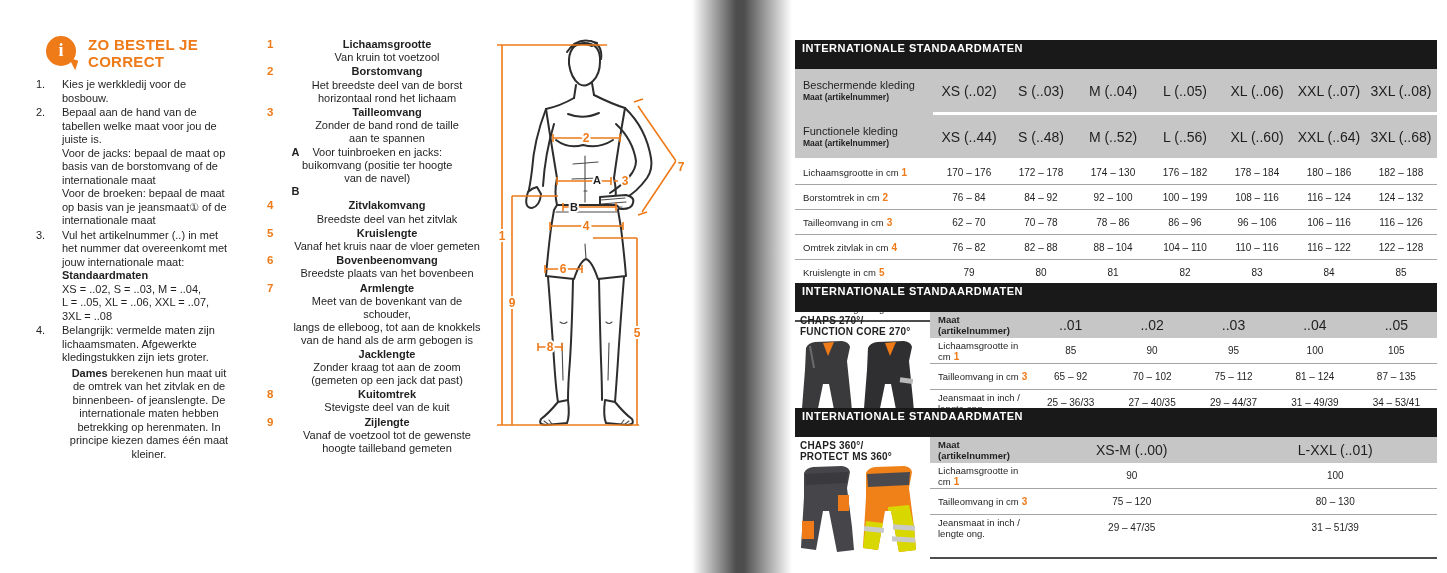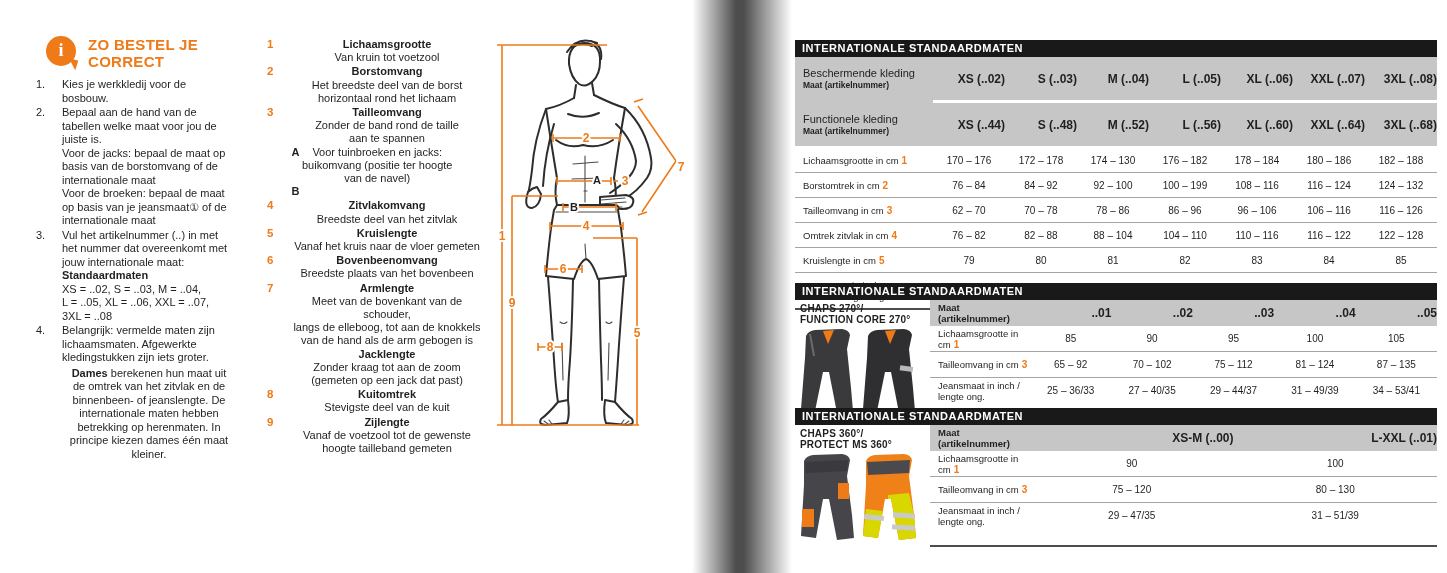--- a/index.html
+++ b/index.html
@@ -55,28 +55,28 @@
   text.ablab{fill:#1f1f1f;font-weight:bold;font-size:11px;font-family:"Liberation Sans",sans-serif;
     text-anchor:middle;stroke:#fff;stroke-width:4px;paint-order:stroke;}
 
   
   .spine{position:absolute;left:692px;top:0;width:100px;height:573px;
     background:linear-gradient(to right, rgba(70,70,70,0) 0%, rgba(62,62,62,.92) 44%, rgba(62,62,62,.92) 52%, rgba(90,90,90,0) 100%);}
 
   
   .rp{position:absolute;left:795px;top:0;width:642px;}
   .bar{background:#191919;color:#fff;font-size:11px;font-weight:bold;letter-spacing:.5px;
-    height:17px;line-height:17px;padding-left:7px;}
+    height:29px;line-height:17px;padding-left:7px;}
   
   .t1{position:absolute;top:40px;left:0;width:642px;}
   .hrow{display:flex;background:#c5c6c5;height:43px;align-items:center;}
   .hlabel{width:138px;flex-shrink:0;padding-left:8px;box-sizing:border-box;}
   .hl1{font-weight:normal;font-size:11px;line-height:13px;}
   .hl2{font-weight:bold;font-size:8.5px;line-height:10px;}
-  .hcol{flex:1;text-align:right;font-weight:bold;font-size:12px;}
+  .hcol{flex:1;text-align:center;font-weight:normal;font-size:14px;}
   .hgap{height:3px;background:#c5c6c5;}
   .hgap i{display:block;height:100%;margin-left:138px;background:#fff;}
   .t1 .data{border-bottom:2px solid #4d4d4d;}
   .drow{display:flex;align-items:center;min-height:24px;border-bottom:1px solid #a5a5a5;}
   .t1 .data .drow:first-child{margin-top:2px;}
   .drow:last-child{border-bottom:none;}
   .drow.tall{min-height:35px;}
   .dlabel{width:138px;flex-shrink:0;padding-left:8px;box-sizing:border-box;
     font-size:9.5px;line-height:11px;}
   .dlabel .ref{color:var(--orange);font-weight:bold;margin-left:3px;font-size:10px;}

